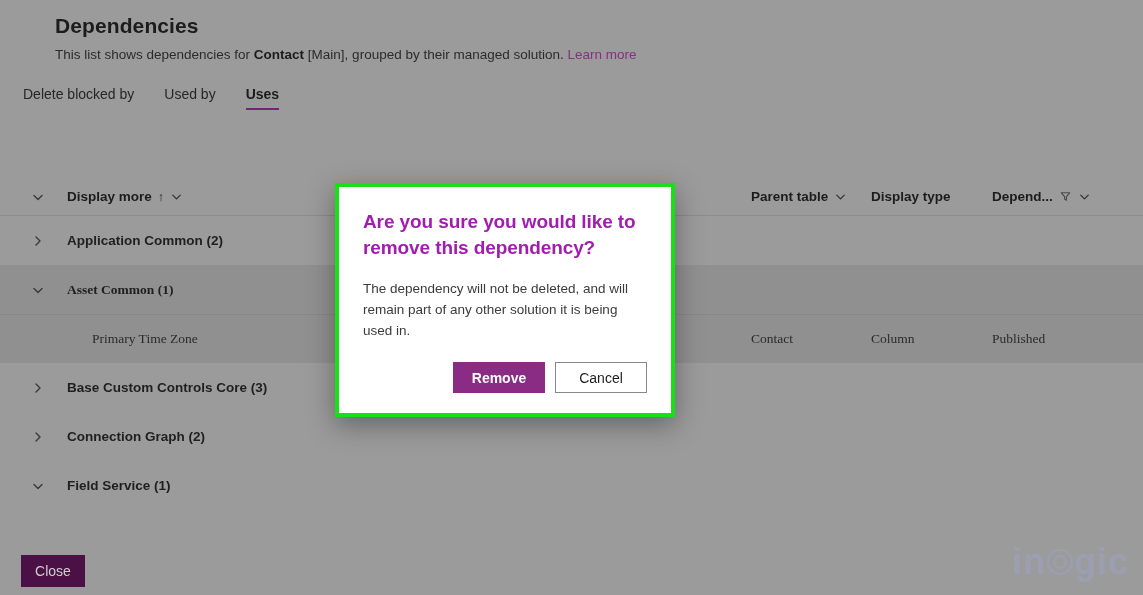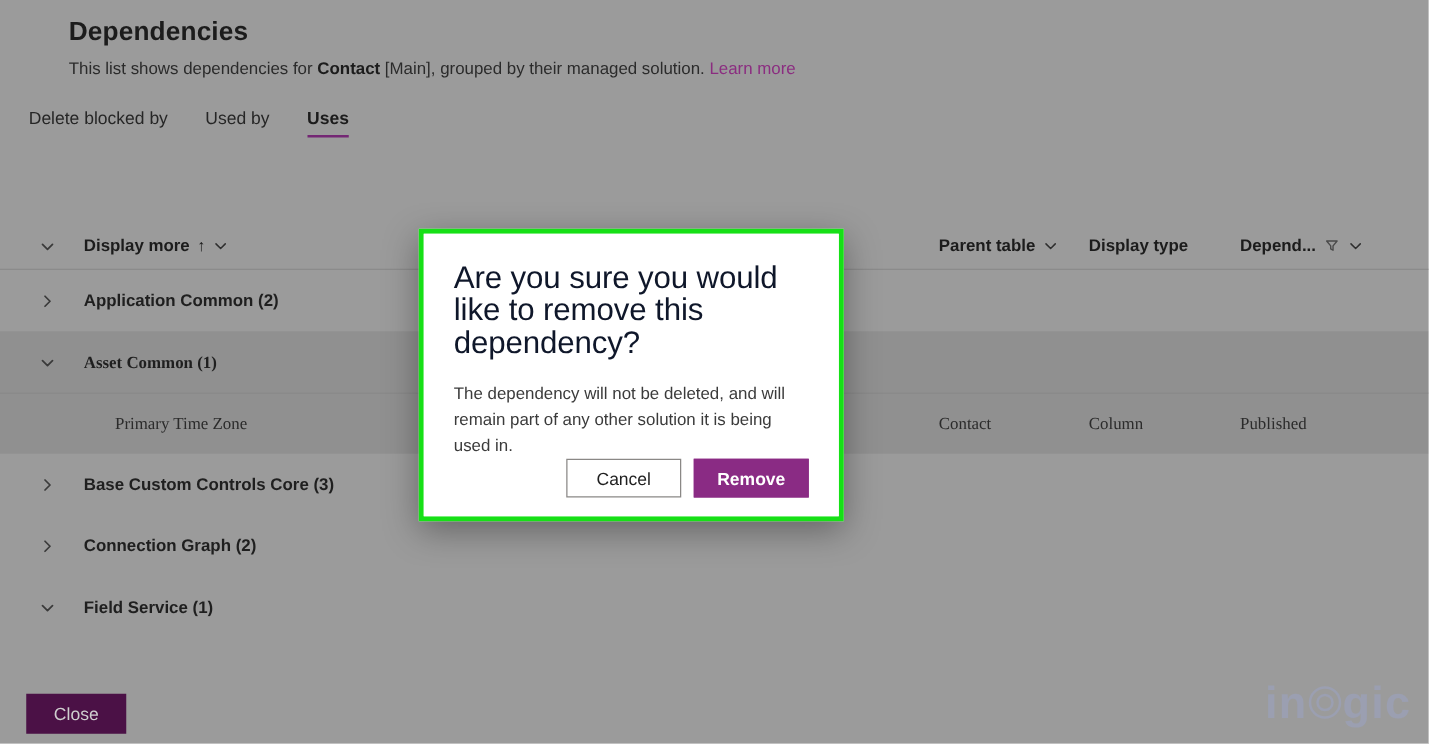--- a/index.html
+++ b/index.html
@@ -157,21 +157,21 @@
   .chev-small  { stroke: #2f2f2f; stroke-width: 1.3; fill: none;
                  stroke-linecap: round; stroke-linejoin: round; }
   .funnel      { stroke: #4a4a4a; stroke-width: 1.2; fill: none;
                  stroke-linejoin: round; }
 
   
   #close-btn {
     position: absolute;
     left: 21px;
     top: 555px;
-    width: 80px;
+    width: 64px;
     height: 32px;
     background: #4b1146;
     color: #cfcfcf;
     border: none;
     font-size: 14px;
     font-family: "Liberation Sans", sans-serif;
     cursor: pointer;
     z-index: 10;
     display: flex;
     align-items: center;
@@ -225,24 +225,24 @@
   }
   #dialog {
     width: 100%;
     height: 100%;
     background: #ffffff;
     padding: 22px 24px 20px 24px;
     display: flex;
     flex-direction: column;
   }
   .dlg-title {
-    font-size: 25px;
-    font-weight: 400;
+    font-size: 19px;
+    font-weight: 700;
     line-height: 26px;
-    color: #0f172a;
+    color: #a21caf;
     letter-spacing: -.1px;
   }
   .dlg-body {
     margin-top: 17px;
     font-size: 13.5px;
     line-height: 21px;
     color: #3b3b3b;
   }
   .dlg-actions {
     margin-top: auto;
@@ -416,19 +416,19 @@
     <span>gic</span>
   </div>
 
   <div id="scrim"></div>
 
   <div id="dialog-wrap">
     <div id="dialog">
       <div class="dlg-title">Are you sure you would like to remove this dependency?</div>
       <div class="dlg-body">The dependency will not be deleted, and will remain part of any other solution it is being used in.</div>
       <div class="dlg-actions">
+        <button class="btn btn-primary">Remove</button>
         <button class="btn btn-secondary">Cancel</button>
-        <button class="btn btn-primary">Remove</button>
       </div>
     </div>
   </div>
 
 </div>
 
 </body></html>

